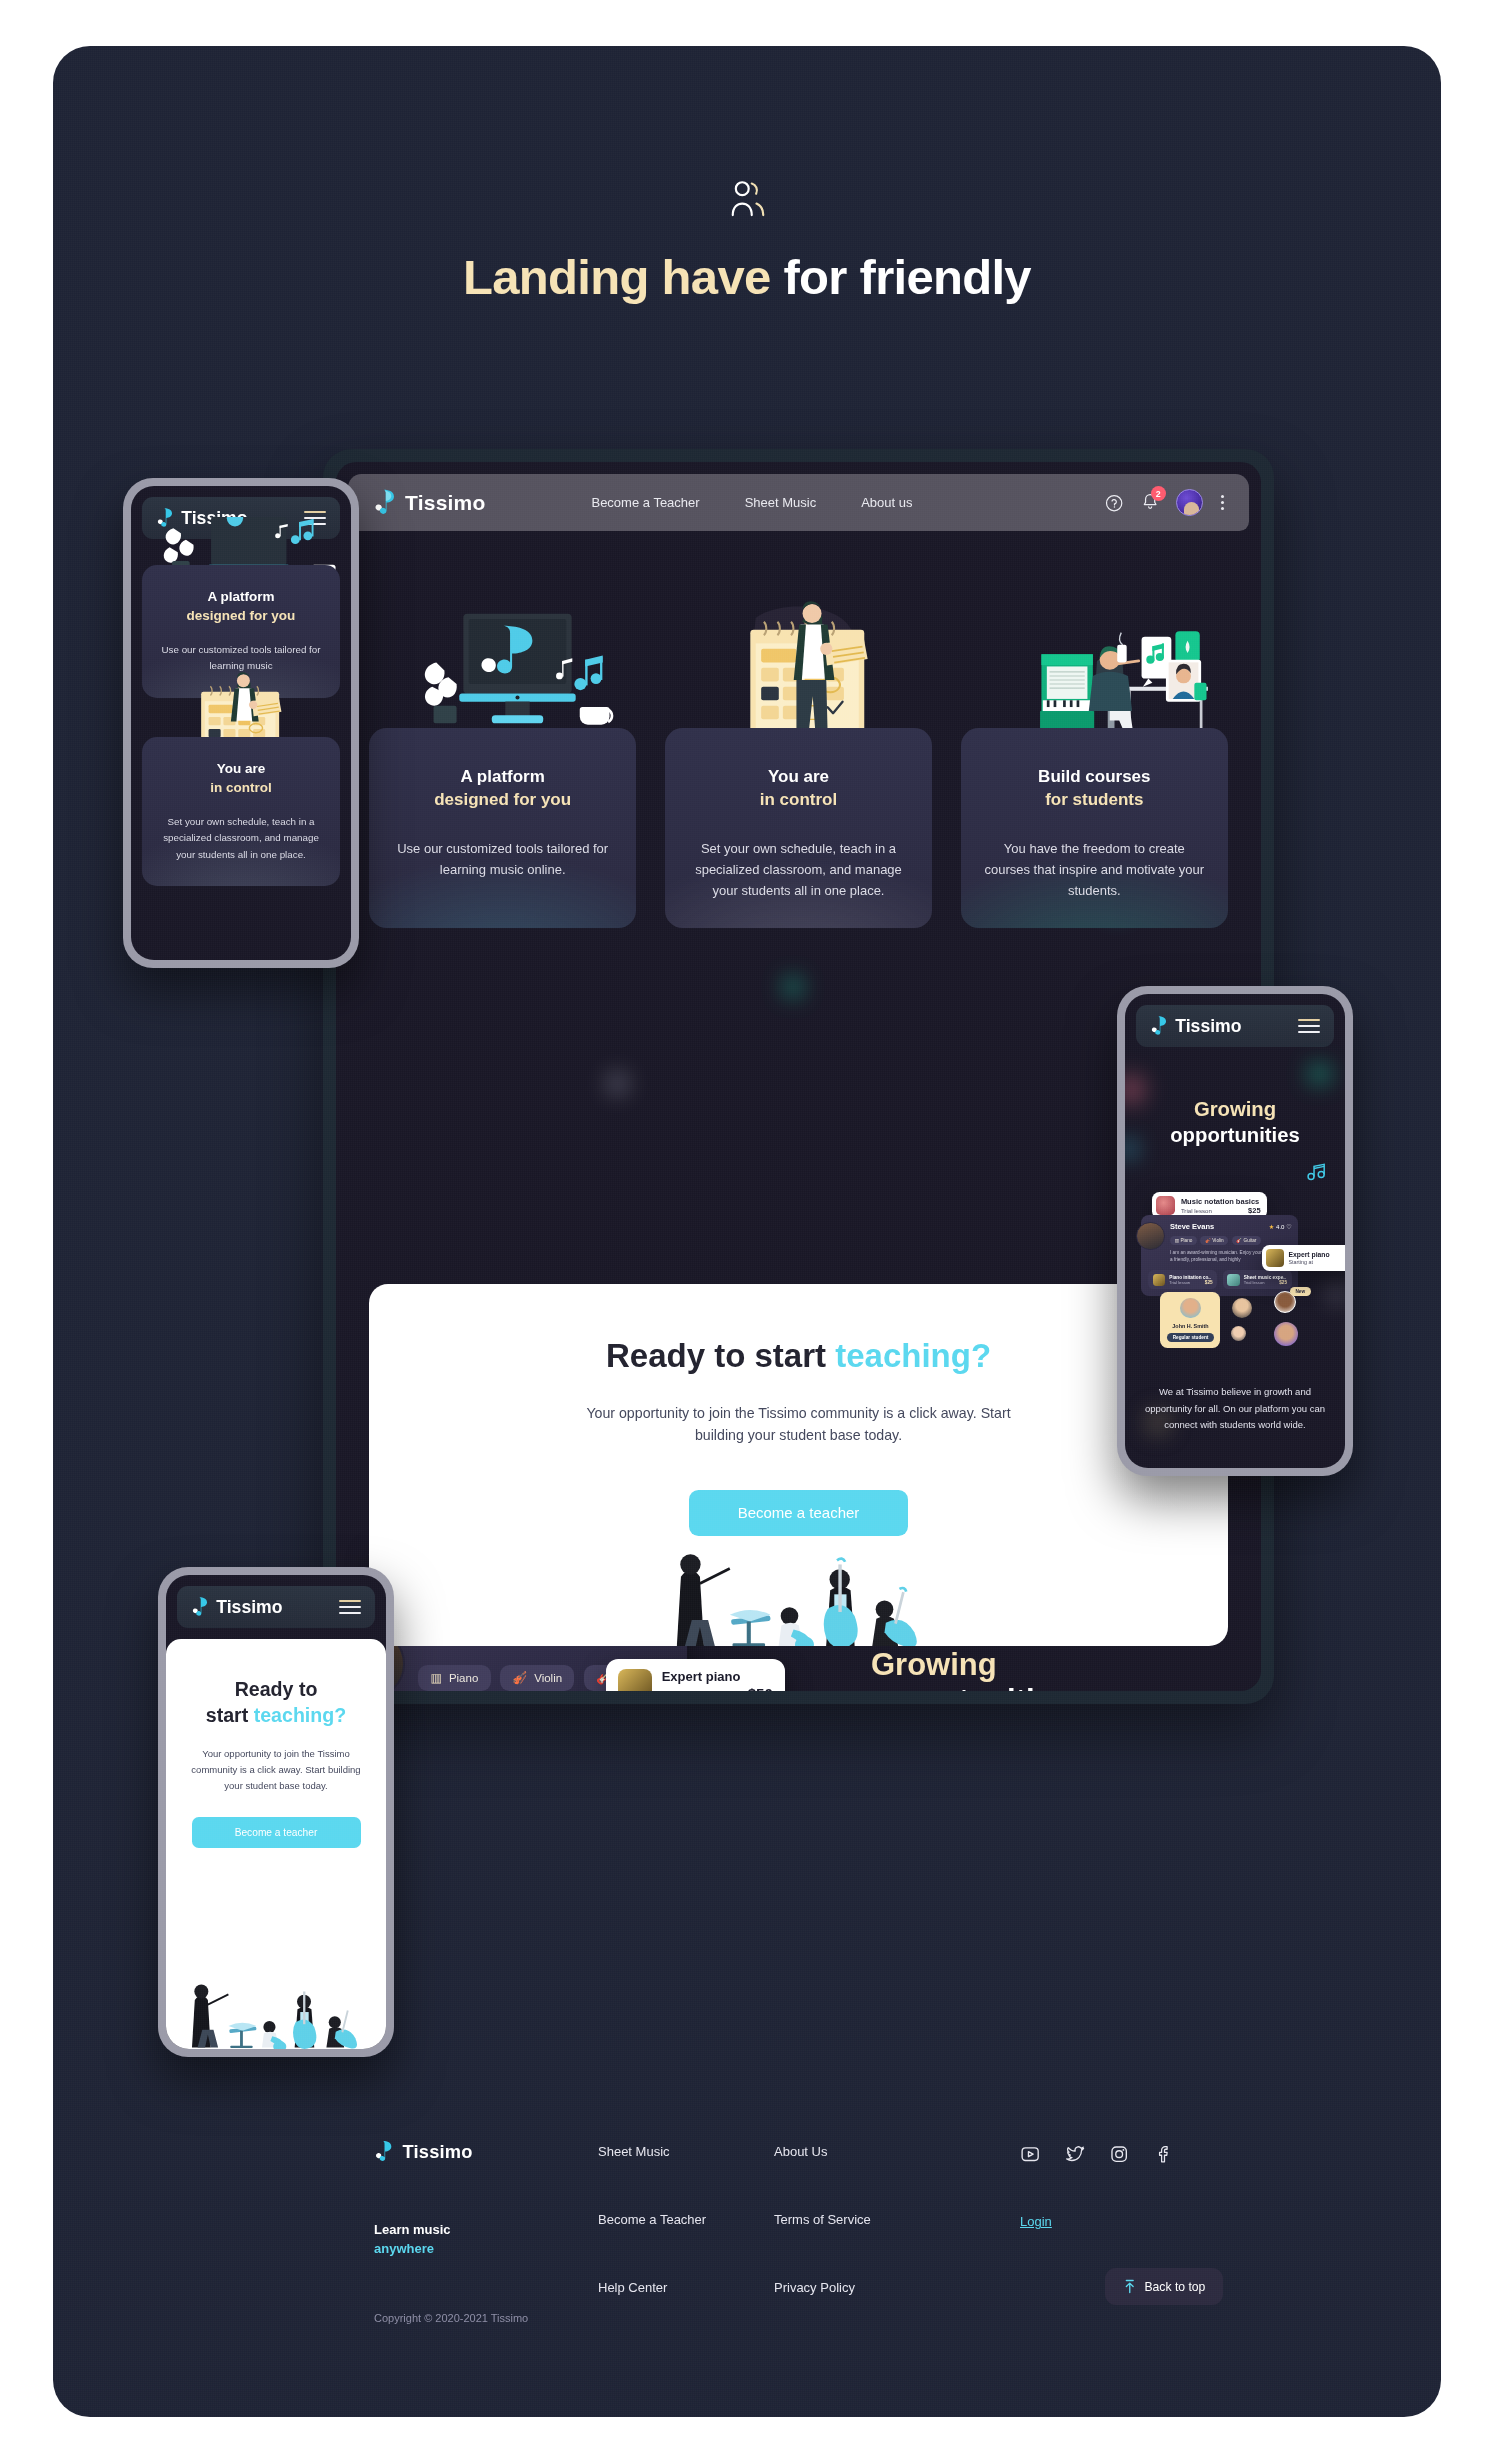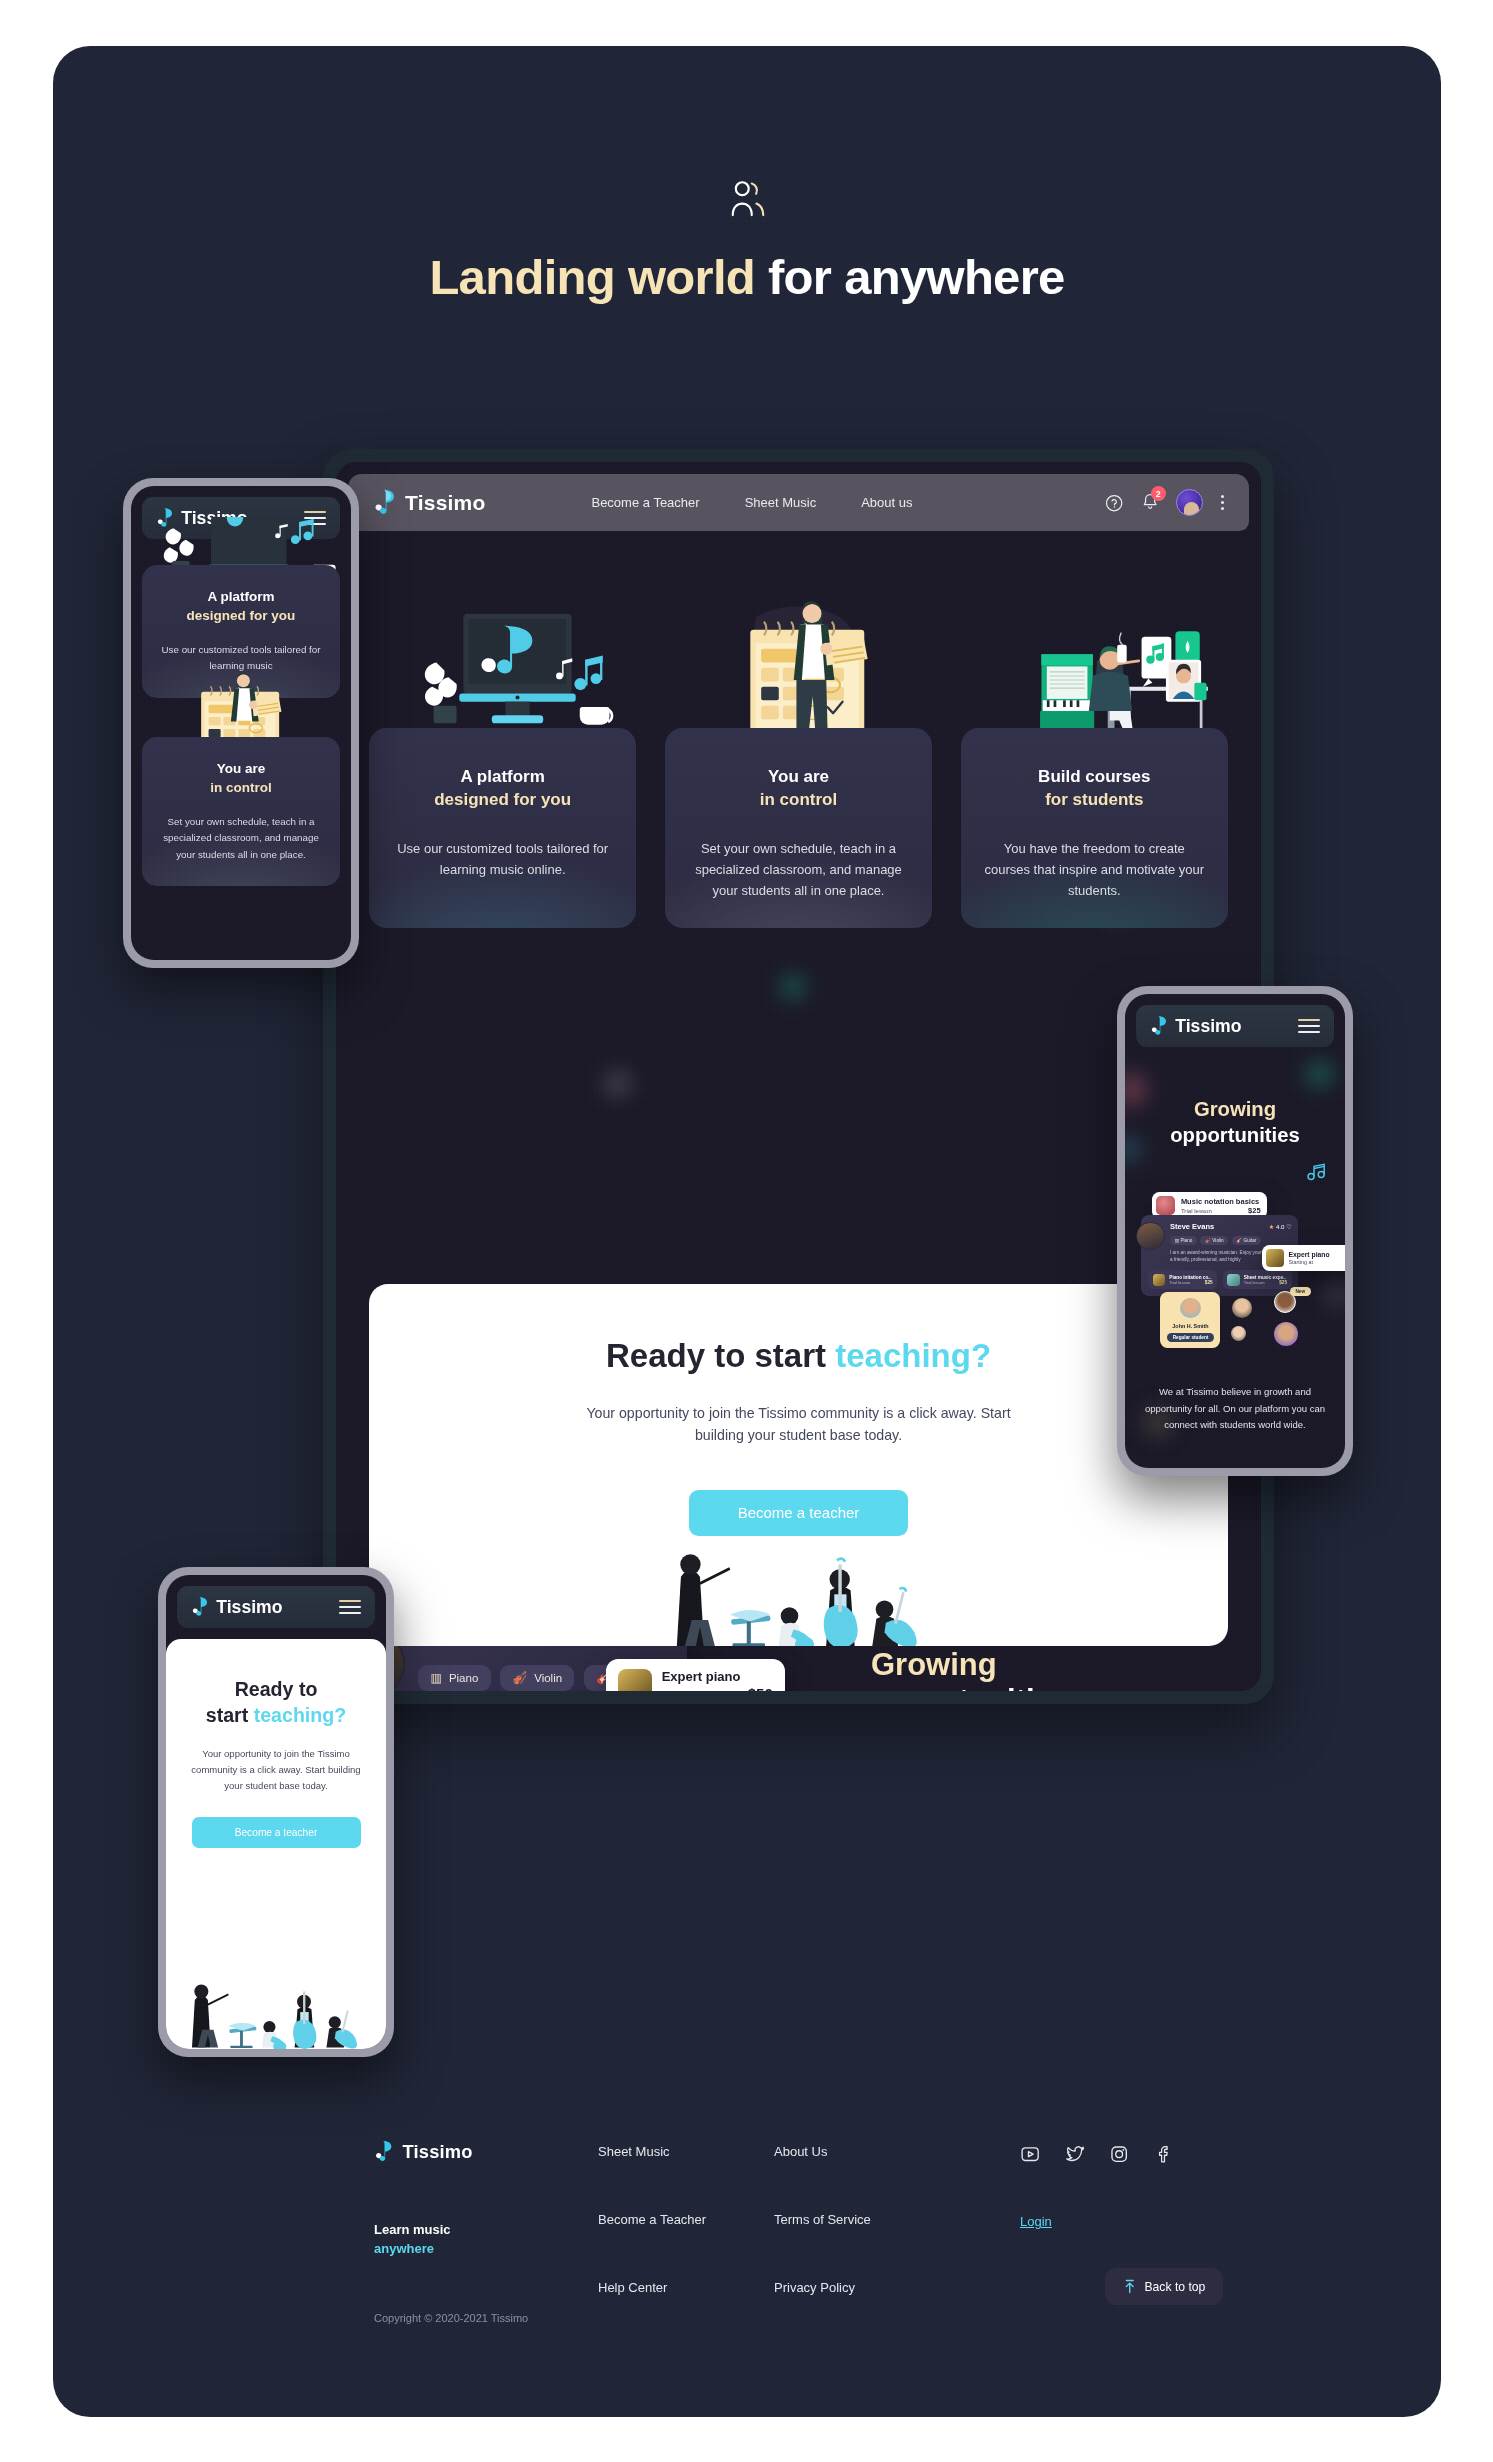--- a/index.html
+++ b/index.html
@@ -243,21 +243,21 @@
 <div id="canvas">
 
   <div class="page-head">
     <svg class="people-icon" viewBox="0 0 62 54">
       <circle cx="24" cy="11" r="9.5" fill="none" stroke="#ffffff" stroke-width="3.2"></circle>
       <path d="M10 50 C10 38 17 33 24 33 C31 33 38 38 38 50" fill="none" stroke="#ffffff" stroke-width="3.2" stroke-linecap="round"></path>
       <path d="M38 3.5 C44.5 5.5 47.5 12 44.5 18.5" fill="none" stroke="#f0dfb3" stroke-width="3.2" stroke-linecap="round"></path>
       <path d="M45 33 C52 36 55 42 55 50" fill="none" stroke="#f0dfb3" stroke-width="3.2" stroke-linecap="round"></path>
     </svg>
     <div class="page-title">
-      <span class="hl">Landing world</span><span> for anywhere</span>
+      <span class="hl">Landing have</span><span> for friendly</span>
     </div>
   </div>
 
   <div id="tablet">
     <div id="tablet-screen">
 
       <div class="blob" style="left:238px;top:352px;width:23px;height:23px;background:#8b8b9a;"></div>
       <div class="blob" style="left:434px;top:406px;width:30px;height:27px;background:#b1566b;"></div>
       <div class="blob" style="left:447px;top:515px;width:20.3px;height:20.3px;background:#16c79a;"></div>
       <div class="blob" style="left:270px;top:610px;width:23px;height:23px;background:#7c7c8c;"></div>

